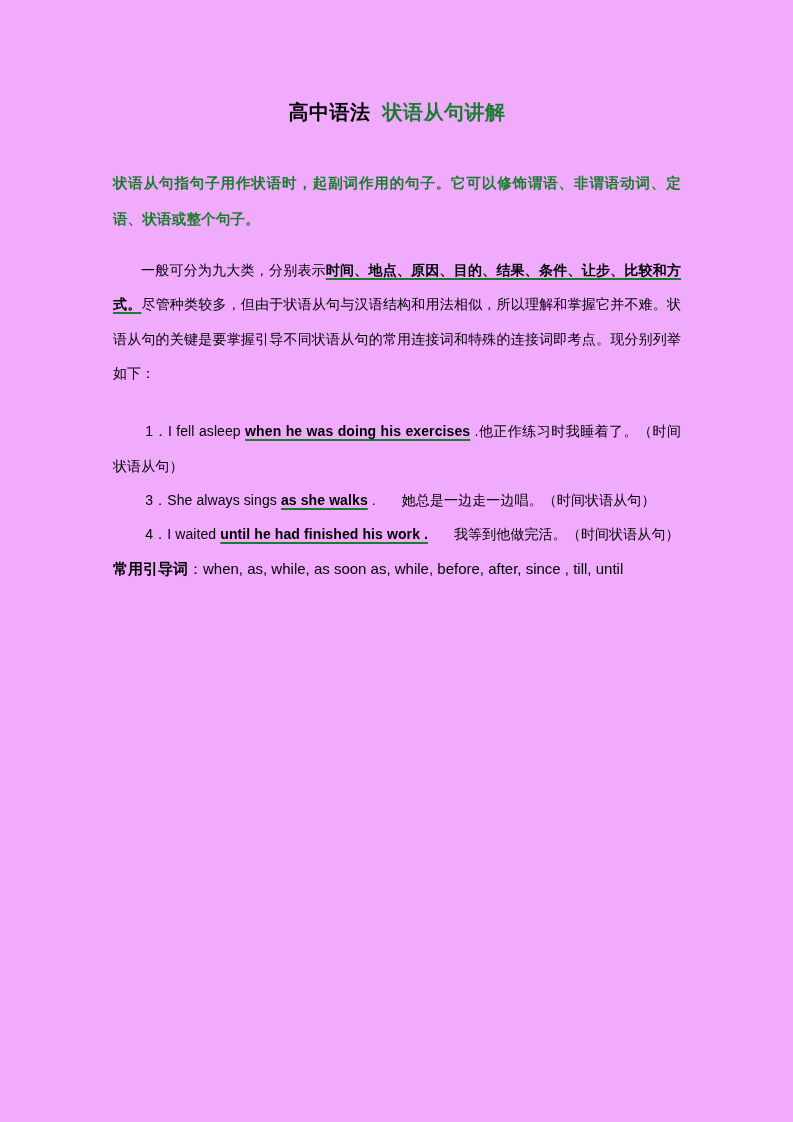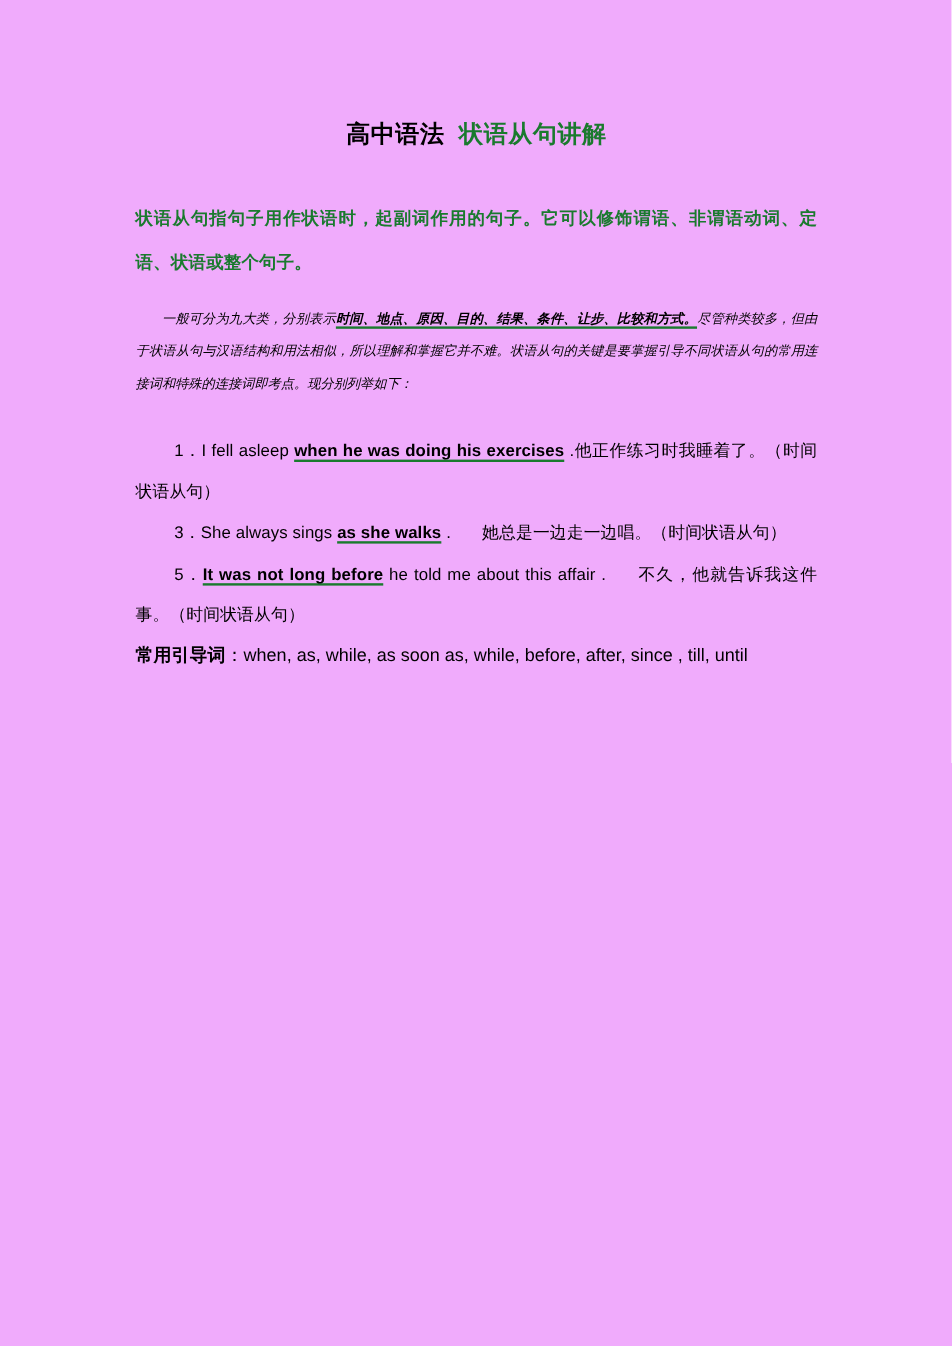--- a/index.html
+++ b/index.html
@@ -44,27 +44,26 @@
     font-size: 14.5px;
     line-height: 2.45;
     margin-top: 40px;
     text-align: justify;
     text-justify: inter-ideograph;
     letter-spacing: 0.2px;
   }
 
   
   .para-cn {
-    font-size: 11px;
+    font-size: 14px;
     line-height: 2.45;
     margin-top: 16px;
     text-align: justify;
     text-justify: inter-ideograph;
     text-indent: 2em;
-    font-style: italic;
   }
   .para-cn .emph {
     font-weight: bold;
     color: #000000;
     text-decoration: underline;
     text-decoration-color: #1a7a2e;
     text-underline-offset: 3px;
     text-decoration-thickness: 2px;
   }
 
@@ -129,24 +128,24 @@
     <div class="examples">
 
       <div class="example">
         <span>1．</span><span>I fell asleep </span><span class="clause">when he was doing his exercises</span><span> .</span><span>他正作练习时我睡着了。（时间状语从句）</span>
       </div>
 
       <div class="example">
         <span>3．</span><span>She always sings </span><span class="clause">as she walks</span><span> .</span><span class="gap"></span><span>她总是一边走一边唱。（时间状语从句）</span>
       </div>
 
+      <div class="example">
+        <span>4．</span><span>I waited </span><span class="clause">until he had finished his work .</span><span></span><span class="gap"></span><span>我等到他做完活。（时间状语从句）</span>
+      </div>
 
-      <div class="example">
-        <span>5．</span><span></span><span class="clause">It was not long before</span><span> he told me about this affair .</span><span class="gap"></span><span>不久，他就告诉我这件事。（时间状语从句）</span>
-      </div>
 
 
     </div>
 
 
     <div class="keyword-line">
       <span class="kw-label">常用引导词</span><span>：</span><span>when, as, while, as soon as, while, before, after, since , till, until</span>
     </div>
 
   </div>

